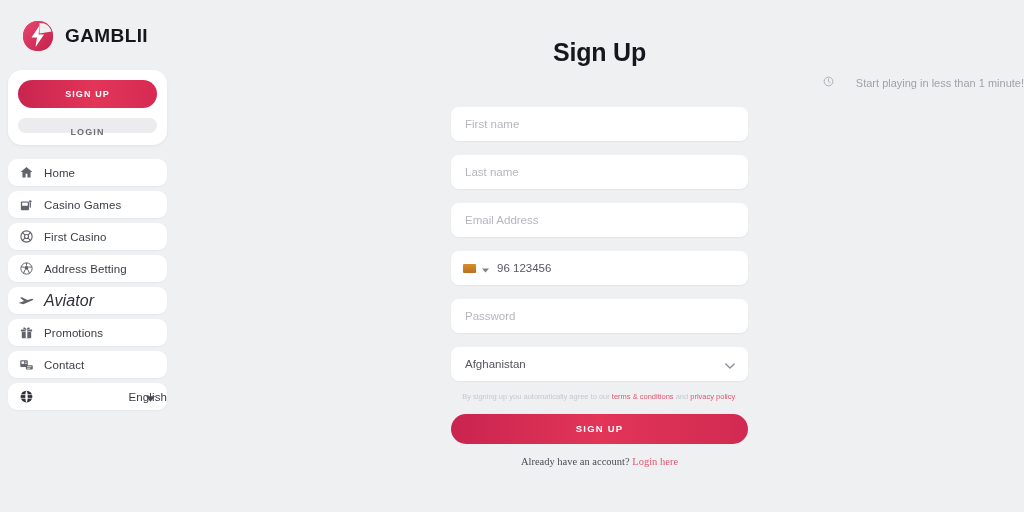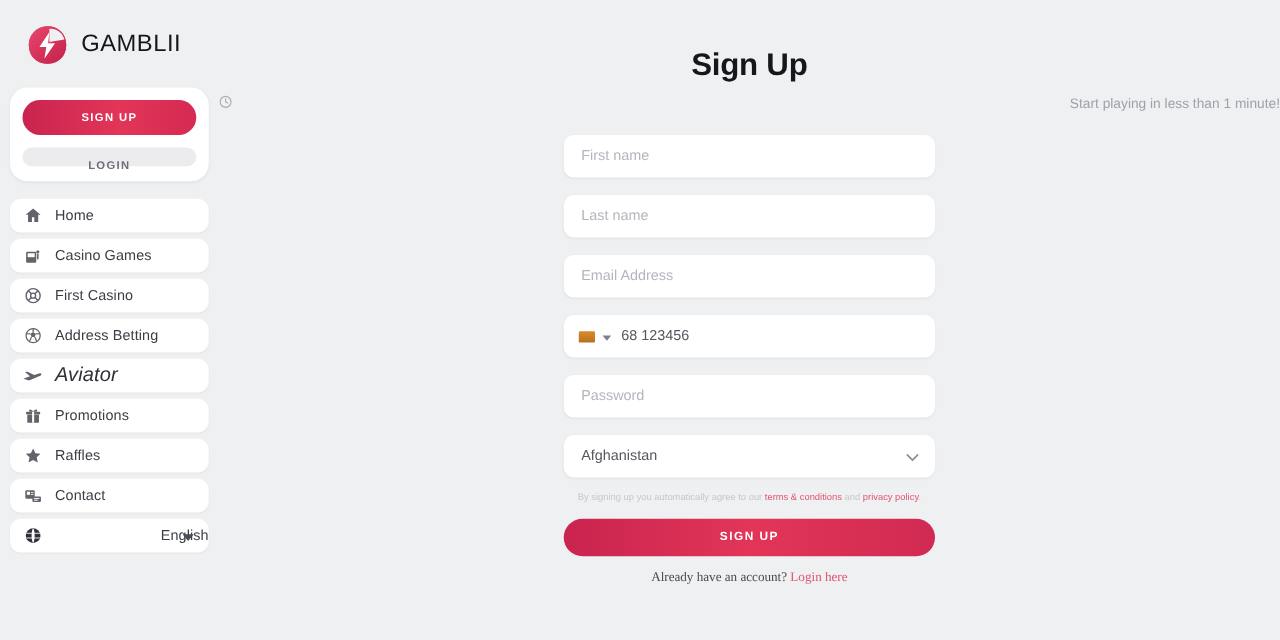--- a/index.html
+++ b/index.html
@@ -12,21 +12,21 @@
   .page { position: relative; width: 1024px; height: 512px; background: #eef0f2; }
 
   
   .sidebar {
     position: absolute; left: 0; top: 0; width: 175px; height: 512px;
     background: #eef0f2;
   }
   .brand { display: flex; align-items: center; gap: 9px; padding: 18px 0 0 20px; }
   .brand-mark { width: 36px; height: 36px; position: relative; }
   .brand-text {
-    font-size: 19px; font-weight: 400; letter-spacing: 0.4px; color: #15161a;
+    font-size: 19px; font-weight: 700; letter-spacing: 0.4px; color: #15161a;
   }
 
   .auth-card {
     margin: 16px 8px 0 8px; background: #ffffff; border-radius: 14px;
     padding: 10px 10px 12px 10px;
     box-shadow: 0 1px 3px rgba(20,20,30,.06);
   }
   .btn-signup-side {
     display: block; width: 100%; height: 28px; line-height: 28px;
     border: none; border-radius: 14px; cursor: pointer;
@@ -56,21 +56,21 @@
   .nav-item.lang { justify-content: space-between; position: relative; }
   .lang-caret { position: absolute; right: 12px; top: 50%; transform: translateY(-50%); }
 
   
   .main { position: absolute; left: 175px; top: 0; right: 0; height: 512px; }
   .title {
     text-align: center; margin-top: 38px;
     font-size: 25px; font-weight: 800; color: #16171c; letter-spacing: -0.2px;
   }
   .subtitle {
-    display: flex; align-items: center; justify-content: space-between; gap: 22px;
+    display: flex; align-items: center; justify-content: flex-end; gap: 22px;
     margin-top: 9px; font-size: 11px; color: #9fa2ab;
   }
 
   .form { width: 297px; margin: 18px auto 0 auto; }
   .field {
     width: 297px; height: 34px; background: #fff; border: none; border-radius: 8px;
     margin-bottom: 14px; padding: 0 14px;
     font-size: 11.5px; color: #3b3d45;
     font-family: "Liberation Sans", sans-serif;
     box-shadow: 0 1px 2px rgba(20,20,30,.05);
@@ -215,28 +215,20 @@
             <rect x="3" y="7" width="18" height="3.5" rx="1"></rect>
             <rect x="4.5" y="11" width="15" height="10" rx="1"></rect>
             <rect x="10.7" y="7" width="2.6" height="14" fill="#fff"></rect>
             <path d="M12 7 C10 3 6 3.5 7 6 C7.6 7.3 10 7 12 7Z"></path>
             <path d="M12 7 C14 3 18 3.5 17 6 C16.4 7.3 14 7 12 7Z"></path>
           </svg>
         </span>
         <span class="nav-label">Promotions</span>
       </div>
 
-      <div class="nav-item">
-        <span class="ic">
-          <svg width="15" height="15" viewBox="0 0 24 24" fill="#62646c">
-            <path d="M12 2.8 14.9 9 21.4 9.7 16.6 14.2 17.9 20.8 12 17.5 6.1 20.8 7.4 14.2 2.6 9.7 9.1 9Z"></path>
-          </svg>
-        </span>
-        <span class="nav-label">Raffles</span>
-      </div>
 
       <div class="nav-item">
         <span class="ic">
           <svg width="15" height="15" viewBox="0 0 24 24" fill="#62646c">
             <rect x="2" y="5" width="12" height="11" rx="1.5"></rect>
             <rect x="4" y="7" width="4" height="4" fill="#fff"></rect>
             <rect x="9" y="7.5" width="3.5" height="1" fill="#fff"></rect>
             <rect x="9" y="10" width="3.5" height="1" fill="#fff"></rect>
             <rect x="11" y="13" width="11" height="7" rx="1.5"></rect>
             <rect x="13" y="15" width="7" height="1.2" fill="#fff"></rect>
@@ -287,21 +279,21 @@
 
       <input class="field" type="email" placeholder="Email Address" style="">
 
       <div class="phone-field">
         <span class="flag"></span>
         <span class="phone-caret">
           <svg width="7" height="5" viewBox="0 0 10 6" fill="#7e818a">
               <path d="M0 0 L10 0 L5 6 Z"></path>
             </svg>
         </span>
-        <span class="phone-val">68 123456</span>
+        <span class="phone-val">96 123456</span>
       </div>
 
       <input class="field" type="password" placeholder="Password" style="">
 
       <div class="select-wrap">
         <select class="select-field">
           <option>Afghanistan</option>
         </select>
         <span class="select-caret">
           <svg width="10" height="6" viewBox="0 0 12 7" fill="none" stroke="#8d9099" stroke-width="1.7" stroke-linecap="round" stroke-linejoin="round">

